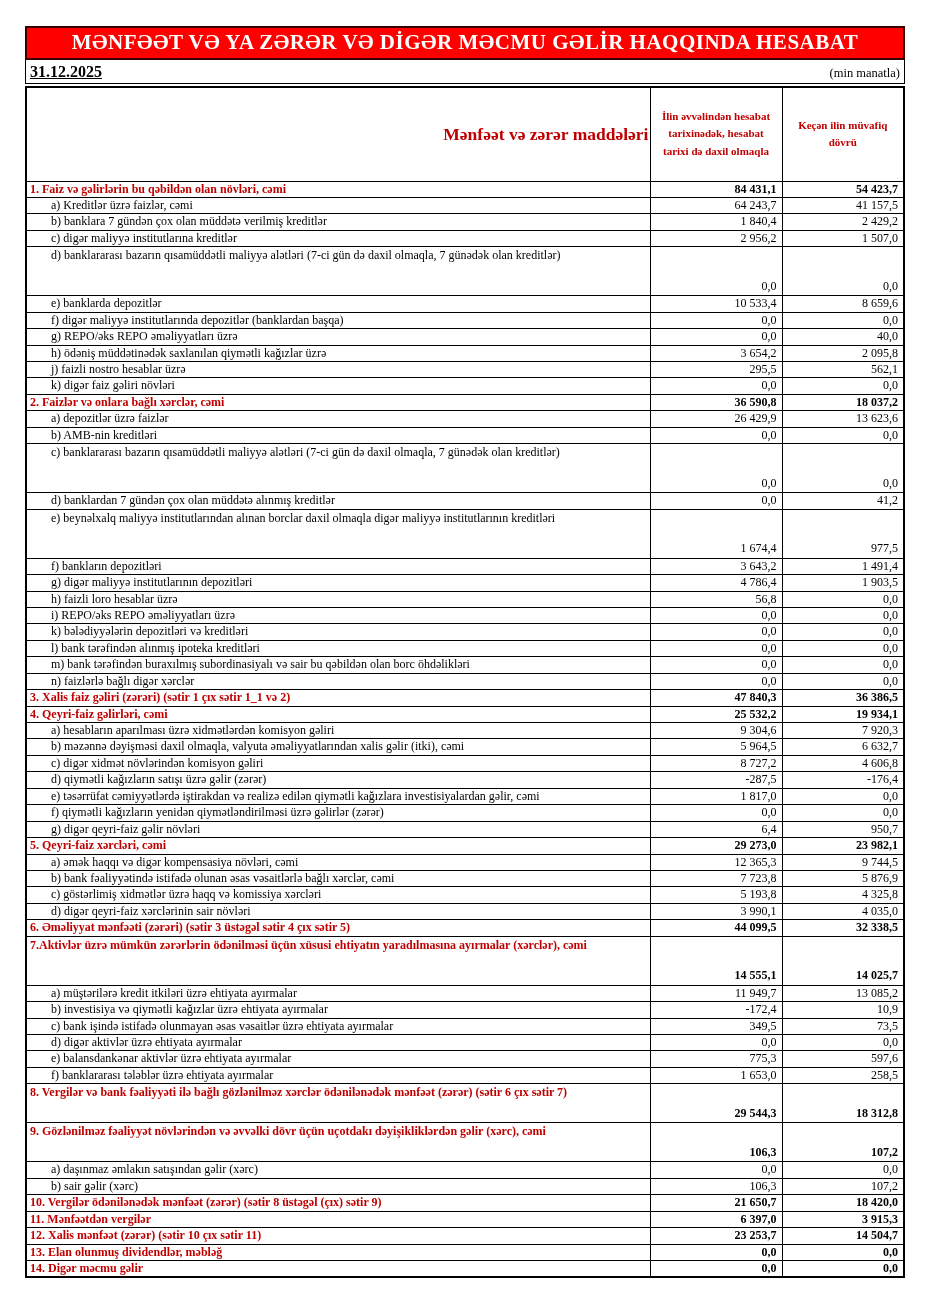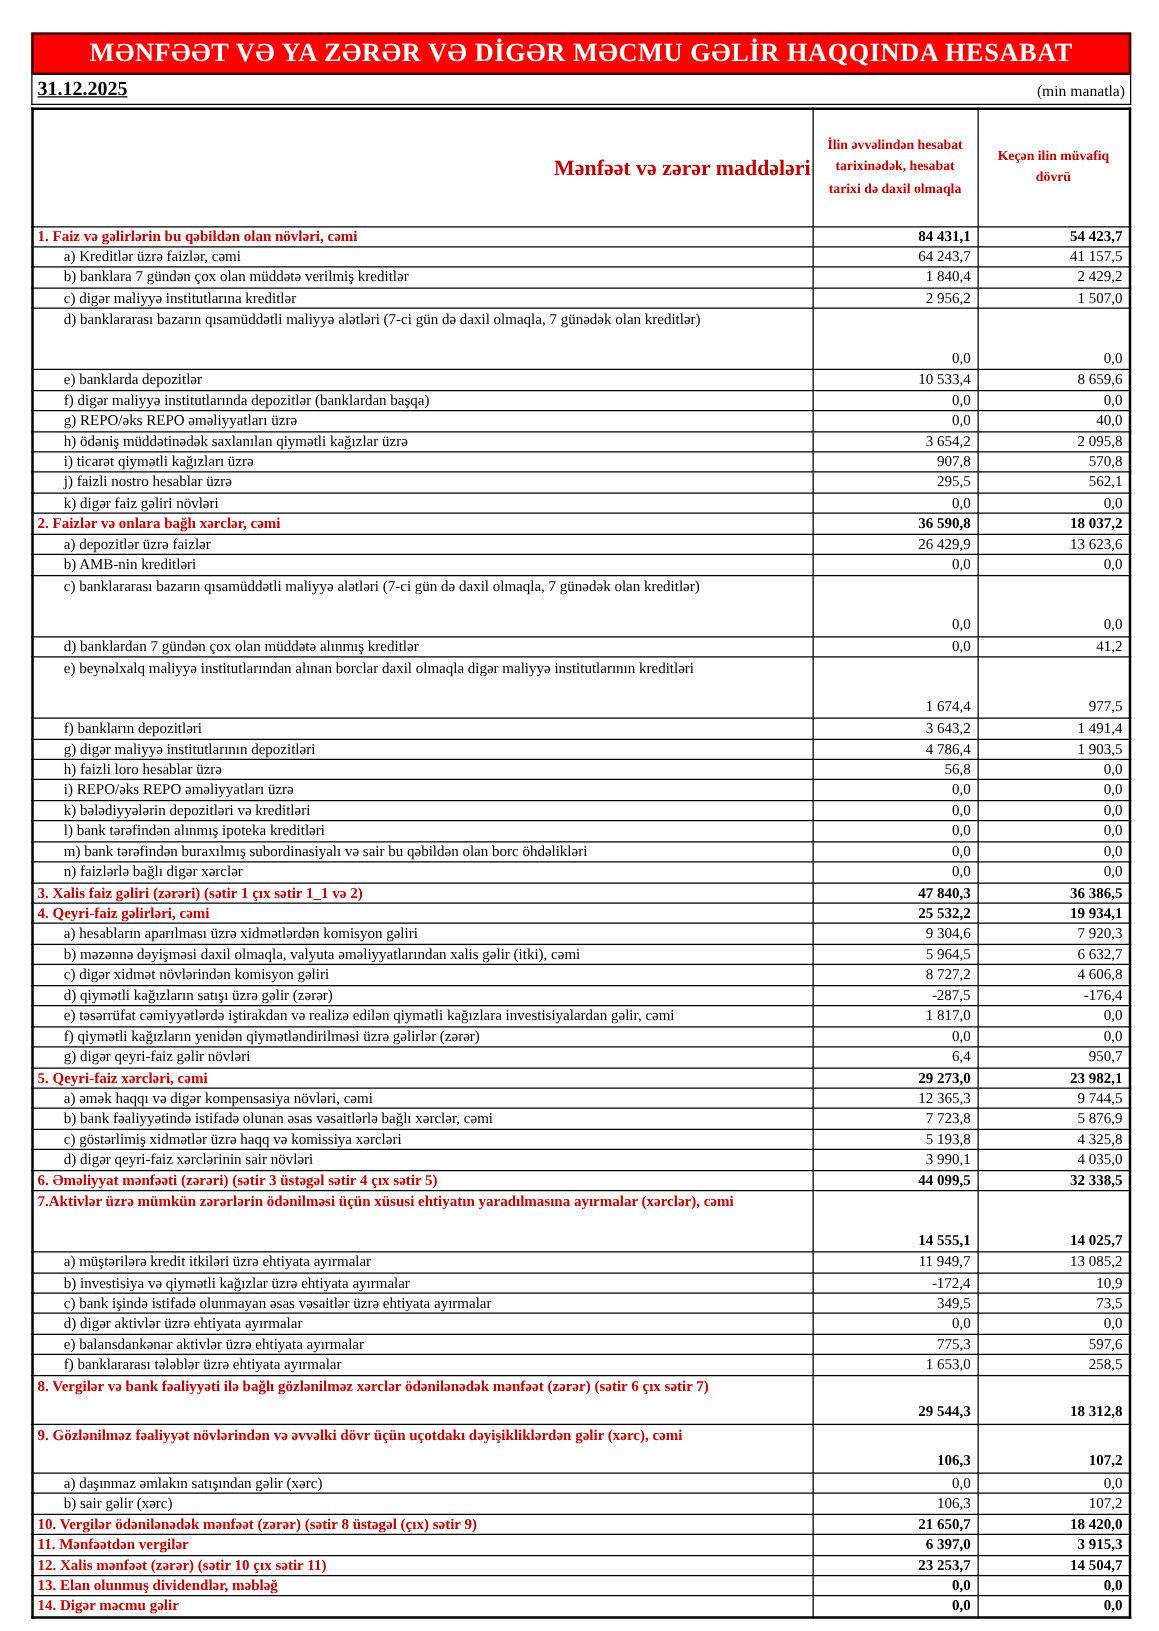--- a/index.html
+++ b/index.html
@@ -154,25 +154,20 @@
     <td class="lbl">g) REPO/əks REPO əməliyyatları üzrə</td>
     <td class="val">0,0</td>
     <td class="val">40,0</td>
   </tr>
         <tr class="sub">
     <td class="lbl">h) ödəniş müddətinədək saxlanılan qiymətli kağızlar üzrə</td>
     <td class="val">3 654,2</td>
     <td class="val">2 095,8</td>
   </tr>
         <tr class="sub">
-    <td class="lbl">i) ticarət qiymətli kağızları üzrə</td>
-    <td class="val">907,8</td>
-    <td class="val">570,8</td>
-  </tr>
-        <tr class="sub">
     <td class="lbl">j) faizli nostro hesablar üzrə</td>
     <td class="val">295,5</td>
     <td class="val">562,1</td>
   </tr>
         <tr class="sub">
     <td class="lbl">k) digər faiz gəliri növləri</td>
     <td class="val">0,0</td>
     <td class="val">0,0</td>
   </tr>
         <tr class="section">

